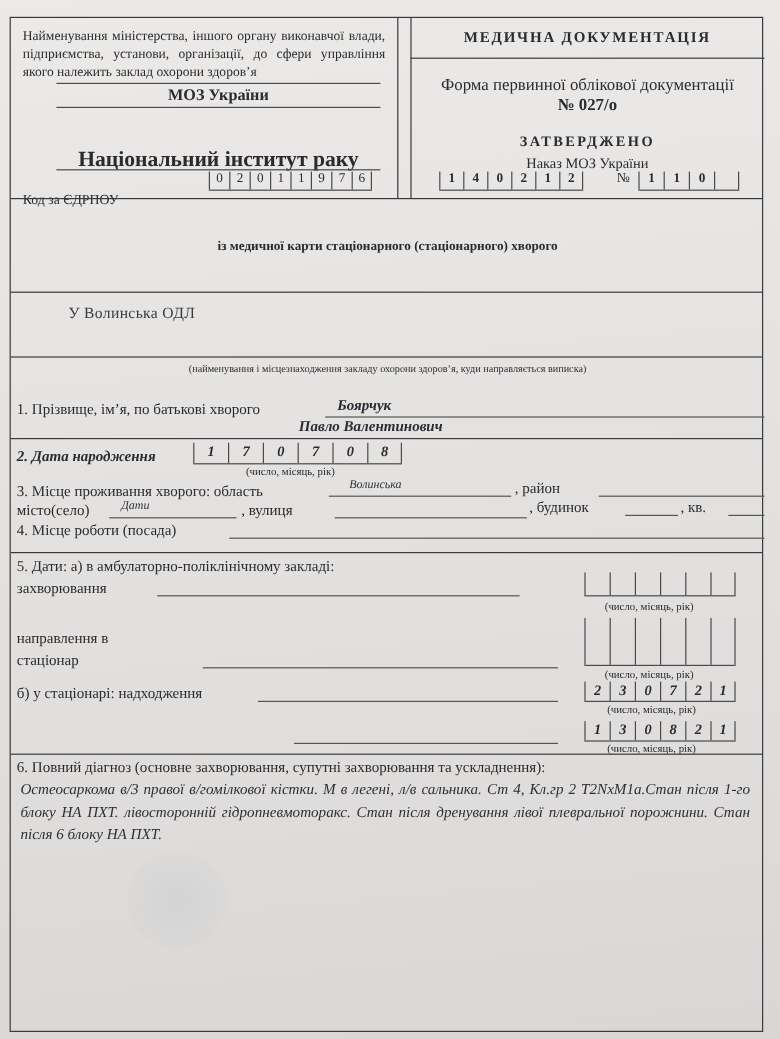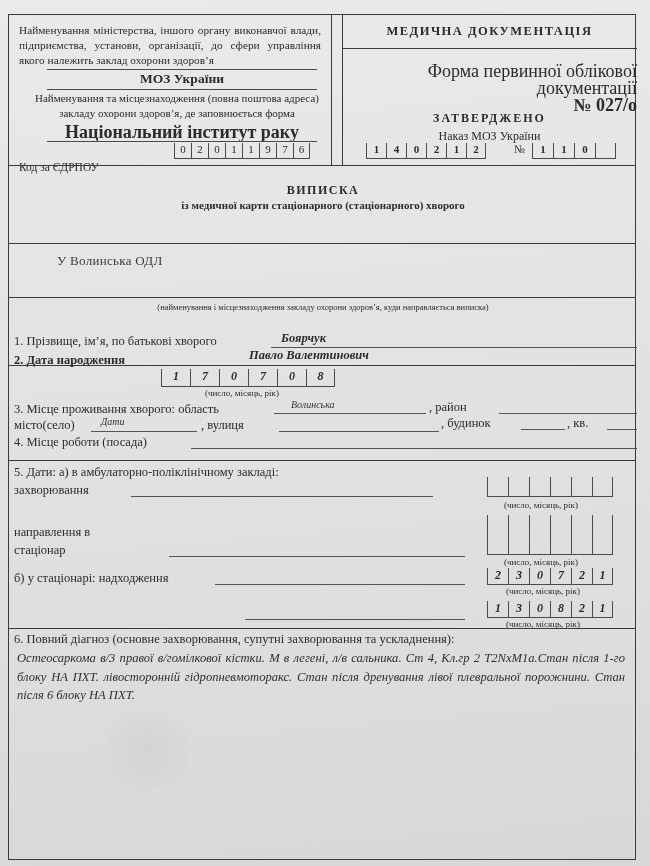--- a/index.html
+++ b/index.html
@@ -35,21 +35,21 @@
   .inst { position: absolute; left: 38px; top: 107px; width: 270px; text-align: center; font-weight: bold; font-size: 18px; }
   .inst-under { position: absolute; left: 38px; top: 126px; width: 270px; border-top: 1px solid #4a4a4c; }
   .edrpou-label { position: absolute; left: 10px; top: 146px; font-size: 11.5px; }
   .cells { position: absolute; display: flex; border-bottom: 1px solid #4a4a4c; }
   .cells .c { border-left: 1px solid #4a4a4c; text-align: center; font-size: 11px; }
   .cells .c:last-child { border-right: 1px solid #4a4a4c; }
   .cells.bold .c { font-weight: bold; }
   .cells.italic .c { font-style: italic; font-weight: bold; font-size: 12px; }
 
   .med-doc { position: absolute; left: 0; top: 9px; width: 295px; text-align: center; font-weight: bold; font-size: 12.5px; letter-spacing: 1.5px; }
-  .form-name { position: absolute; left: 0; top: 48px; width: 295px; text-align: right; font-size: 18px; line-height: 17px; }
+  .form-name { position: absolute; left: 0; top: 48px; width: 295px; text-align: center; font-size: 14px; line-height: 17px; }
   .form-num { font-weight: bold; }
   .approved { position: absolute; left: 0; top: 96px; width: 295px; text-align: center; font-weight: bold; font-size: 12px; letter-spacing: 2px; }
   .order { position: absolute; left: 0; top: 125px; width: 295px; text-align: center; font-size: 12px; }
   .num-sign { position: absolute; font-size: 11.5px; }
 
   
   .title-main { position: absolute; left: 0; width: 628px; text-align: center; font-weight: bold; font-size: 12px; letter-spacing: 1.5px; }
   .title-sub { position: absolute; left: 0; width: 628px; text-align: center; font-weight: bold; font-size: 11px; }
 
   .dest { position: absolute; left: 48px; font-family: Liberation Serif, serif; font-size: 13px; letter-spacing: 0.3px; color: #3a3a3e; }
@@ -75,21 +75,20 @@
 <div class="paper">
   <div class="stamp"></div>
 
   <div class="form">
 
     <div class="hdr-left">
       <div class="ministry-caption">Найменування міністерства, іншого органу виконавчої влади, підприємства, установи, організації, до сфери управління якого належить заклад охорони здоров’я</div>
       <div class="moz-line"></div>
       <div class="moz">МОЗ України</div>
       <div class="moz-under"></div>
-      <div class="inst-caption">Найменування та місцезнаходження (повна поштова адреса) закладу охорони здоров’я, де заповнюється форма</div>
       <div class="inst">Національний інститут раку</div>
       <div class="inst-under"></div>
       <div class="edrpou-label">Код за ЄДРПОУ</div>
       <div class="cells" style="left:165px; top:128px; height:16px;">
         <span class="c" style="width:17px">0</span>
         <span class="c" style="width:17px">2</span>
         <span class="c" style="width:17px">0</span>
         <span class="c" style="width:17px">1</span>
         <span class="c" style="width:17px">1</span>
         <span class="c" style="width:17px">9</span>
@@ -122,36 +121,35 @@
       <div class="cells bold" style="left:190px; top:128px; height:16px;">
         <span class="c" style="width:21px">1</span>
         <span class="c" style="width:21px">1</span>
         <span class="c" style="width:21px">0</span>
         <span class="c" style="width:21px"></span>
       </div>
     </div>
 
     <div class="hline" style="top:150px;"></div>
 
-    <div class="title-main" style="top:168px;">ВИПИСКА</div>
     <div class="title-sub" style="top:184px;">із медичної карти стаціонарного (стаціонарного) хворого</div>
 
     <div class="hline" style="top:228px;"></div>
 
     <div class="dest" style="top:238px;">У Волинська ОДЛ</div>
     <div class="hline" style="top:282px;"></div>
     <div class="dest-caption" style="top:287px;">(найменування і місцезнаходження закладу охорони здоров’я, куди направляється виписка)</div>
 
     <div class="field" style="left:5px; top:319px;">1. Прізвище, ім’я, по батькові хворого</div>
     <div class="hand" style="left:272px; top:316px;">Боярчук</div>
     <div class="line" style="left:262px; top:332px; width:366px;"></div>
     <div class="hand" style="left:240px; top:333px;">Павло Валентинович</div>
     <div class="hline" style="top:350px;"></div>
 
-    <div class="field" style="left:5px; top:338px; font-weight:bold;">2. Дата народження</div>
+    <div class="field" style="left:5px; top:358px; font-style:italic; font-weight:bold;">2. Дата народження</div>
     <div class="cells italic" style="left:152px; top:354px; height:18px;">
       <span class="c" style="width:29px">1</span>
       <span class="c" style="width:29px">7</span>
       <span class="c" style="width:29px">0</span>
       <span class="c" style="width:29px">7</span>
       <span class="c" style="width:29px">0</span>
       <span class="c" style="width:29px">8</span>
     </div>
     <div class="tiny" style="left:196px; top:373px;">(число, місяць, рік)</div>
 

